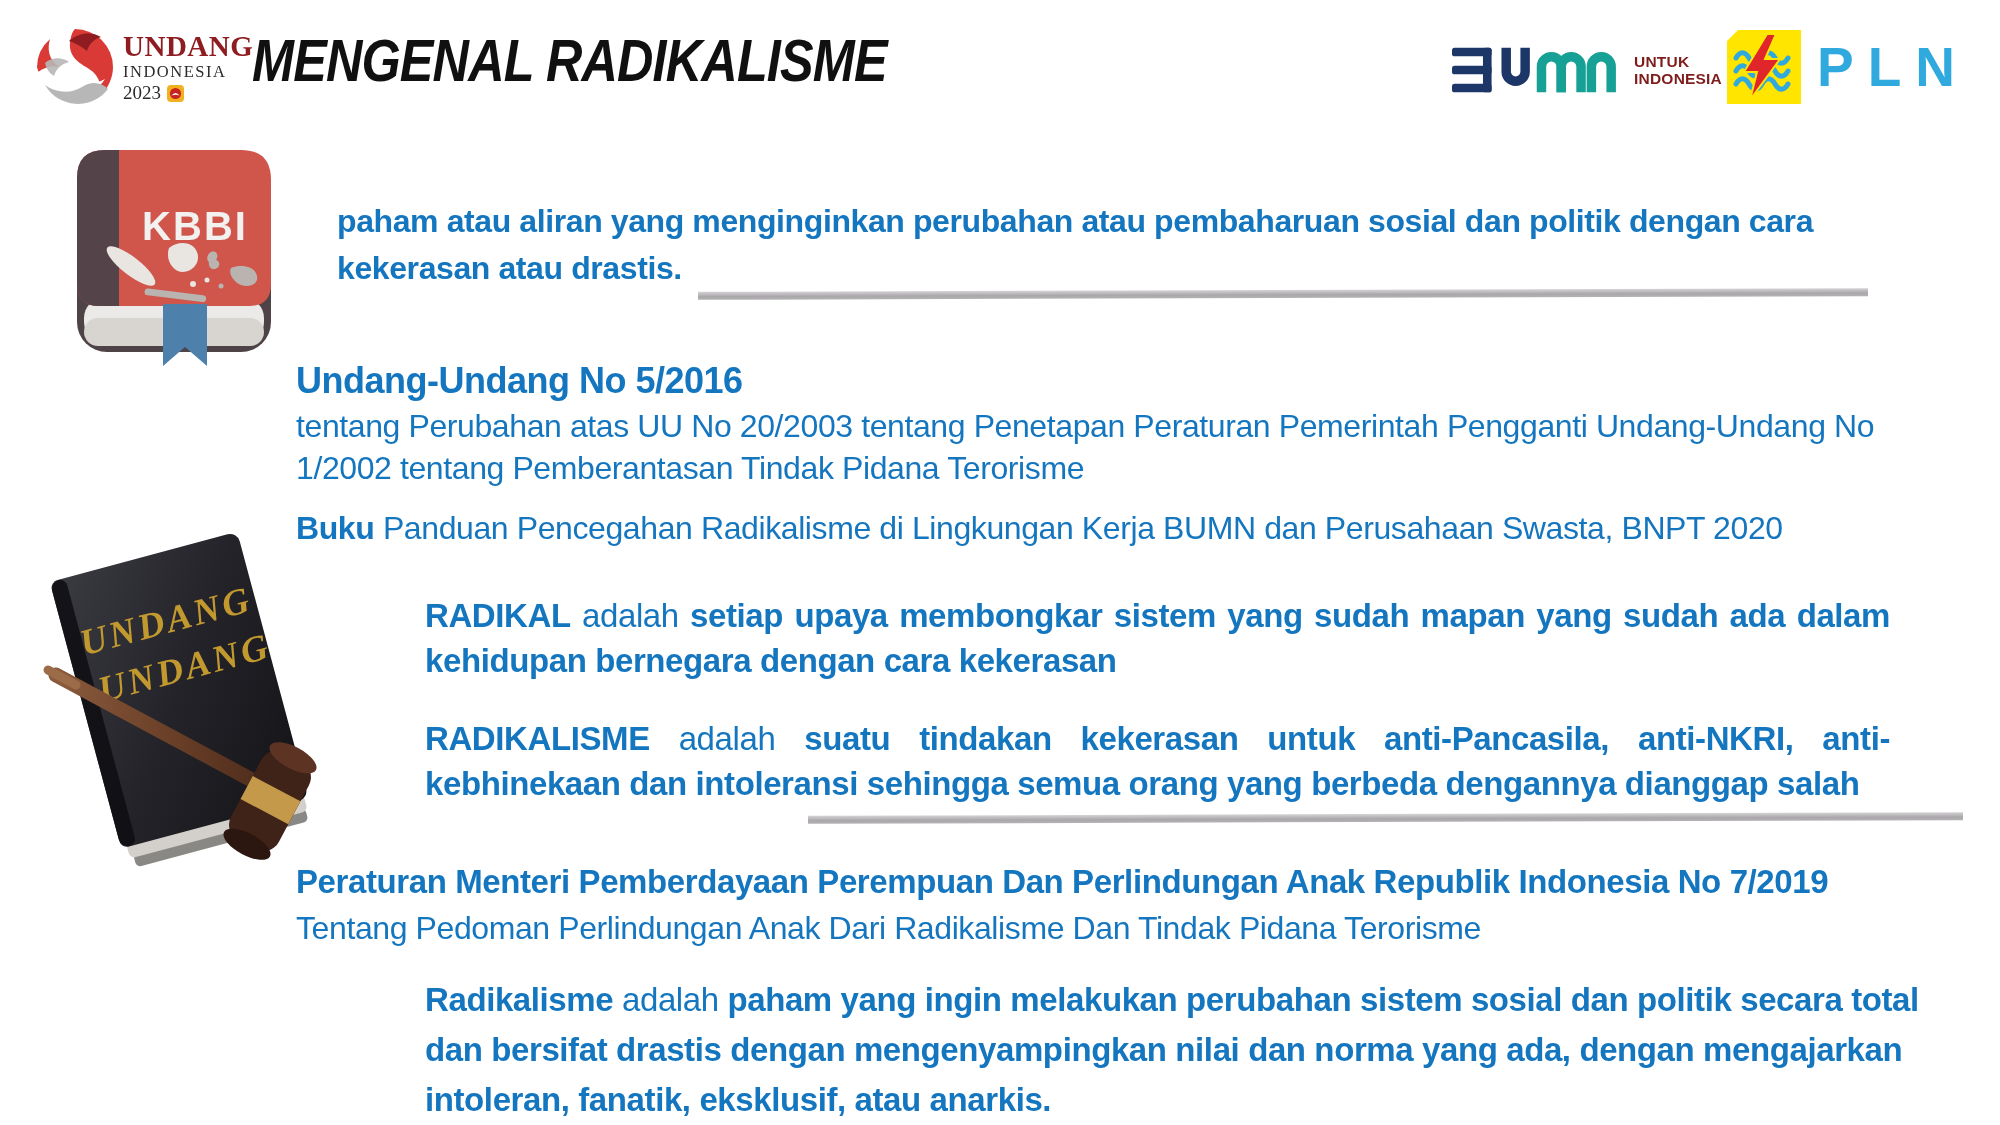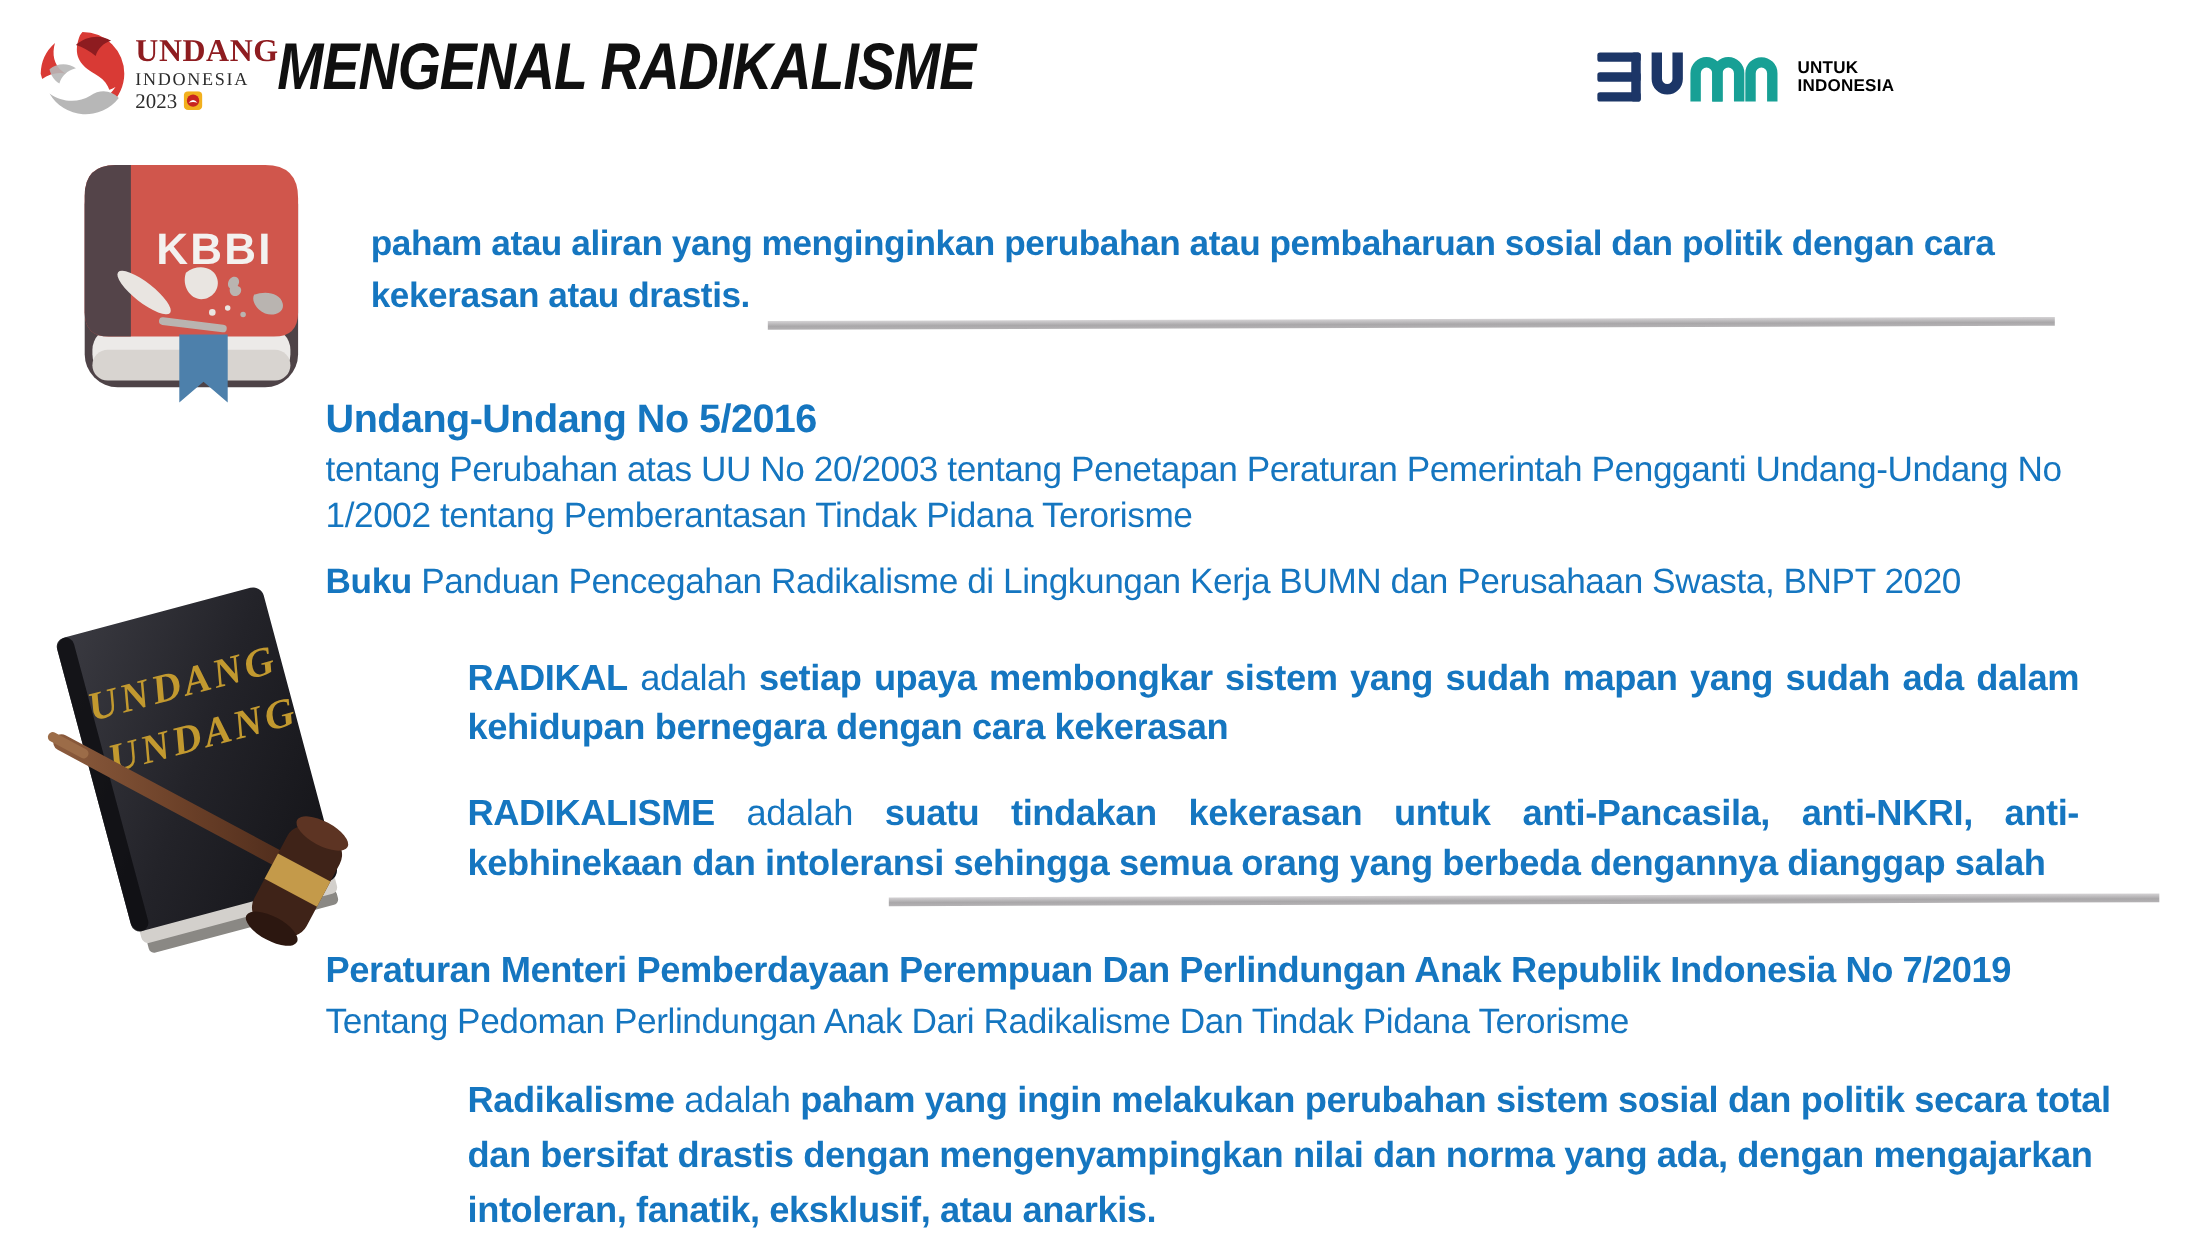--- a/index.html
+++ b/index.html
@@ -5,28 +5,28 @@
   html,body{margin:0;padding:0;background:#ffffff;}
   .slide{position:relative;width:2000px;height:1125px;background:#ffffff;overflow:hidden;
          font-family:"Liberation Sans",sans-serif;}
 
   
   .asean-logo{position:absolute;left:35px;top:22px;width:215px;height:90px;display:flex;align-items:center;}
   .asean-art{flex:0 0 auto;}
   .asean-textblock{margin-left:8px;line-height:1;}
   .asean-name{font-family:"Liberation Serif",serif;font-weight:bold;font-size:29px;color:#8e1c20;letter-spacing:.5px;}
   .asean-country{font-family:"Liberation Serif",serif;font-size:16.5px;color:#2b2b2b;letter-spacing:1.5px;margin-top:3px;}
-  .asean-yearrow{display:flex;align-items:flex-start;gap:6px;margin-top:3px;}
+  .asean-yearrow{display:flex;align-items:flex-end;gap:6px;margin-top:3px;}
   .asean-year{font-family:"Liberation Serif",serif;font-size:19px;color:#2b2b2b;}
 
   .slide-title{position:absolute;left:252px;top:26px;margin:0;font-size:60px;font-weight:bold;font-style:italic;
                color:#101010;letter-spacing:-1px;white-space:nowrap;transform:scaleX(.84);transform-origin:left top;}
 
   .bumn-logo{position:absolute;left:1452px;top:40px;width:270px;height:60px;display:flex;align-items:center;}
-  .bumn-tagline{margin-left:10px;font-weight:bold;color:#000000;font-size:15.5px;line-height:17px;letter-spacing:.2px;}
+  .bumn-tagline{margin-left:10px;font-weight:bold;color:#7f1d1d;font-size:15.5px;line-height:17px;letter-spacing:.2px;}
   .pln-logo{position:absolute;left:1727px;top:30px;display:flex;align-items:center;}
   .pln-text{margin-left:16px;font-size:55px;font-weight:bold;color:#2fa9de;letter-spacing:14px;}
 
   
   .blue{position:absolute;color:#1576c0;letter-spacing:-.4px;}
   .b{font-weight:bold;margin-top:32px;}
   .reg{font-weight:400;}
   #p-kbbi{left:296px;top:166px;width:1525px;font-size:32px;line-height:47px;font-weight:bold;margin-left:41px;}
   #law-heading{left:296px;top:330px;font-size:36px;font-weight:bold;letter-spacing:-.5px;}
   #law-body{left:296px;top:373px;width:1580px;font-size:32px;line-height:42px;}
@@ -89,20 +89,32 @@
       <path d="M104 54 V24 a11.5 11.5 0 0 1 23 0 V54" fill="none" stroke="#17a095" stroke-width="11"></path>
       <path d="M127 54 V24 a11.5 11.5 0 0 1 23 0 V54" fill="none" stroke="#17a095" stroke-width="11"></path>
       <path d="M162 54 V24 a11.5 11.5 0 0 1 23 0 V54" fill="none" stroke="#17a095" stroke-width="11"></path>
     </svg>
     <div class="bumn-tagline">
       <div>UNTUK</div>
       <div>INDONESIA</div>
     </div>
   </div>
 
+  <div class="pln-logo">
+    <svg width="74" height="74" viewBox="0 0 74 74" aria-hidden="true">
+      <polygon points="11,0 74,0 74,74 0,74 0,11" fill="#ffe500"></polygon>
+      <g fill="none" stroke="#2fa9de" stroke-width="5" stroke-linecap="round">
+        <path d="M9 28 c4,-7 9,-7 13,0 c4,7 9,7 13,0 c4,-7 9,-7 13,0 c4,7 9,7 13,0"></path>
+        <path d="M9 41 c4,-7 9,-7 13,0 c4,7 9,7 13,0 c4,-7 9,-7 13,0 c4,7 9,7 13,0"></path>
+        <path d="M9 54 c4,-7 9,-7 13,0 c4,7 9,7 13,0 c4,-7 9,-7 13,0 c4,7 9,7 13,0"></path>
+      </g>
+      <polygon points="40,4 17,42 30,42 23,70 53,29 38,29 49,4" fill="#e0252b" stroke="#ffe500" stroke-width="2"></polygon>
+    </svg>
+    <span class="pln-text">PLN</span>
+  </div>
 
   <svg class="kbbi-icon" width="198" height="220" viewBox="0 0 198 220" aria-hidden="true">
     <rect x="2" y="8" width="194" height="196" rx="30" fill="#4e4347"></rect>
     <rect x="9" y="150" width="180" height="44" rx="20" fill="#eceae8"></rect>
     <rect x="9" y="170" width="180" height="28" rx="14" fill="#d8d4d0"></rect>
     <path d="M30 2 H166 Q196 2 196 32 V136 Q196 158 174 158 H24 Q2 158 2 136 V30 Q2 2 30 2 Z" fill="#d0564c"></path>
     <path d="M30 2 Q2 2 2 30 V136 Q2 158 24 158 H44 V2 Z" fill="#544449"></path>
     <text x="120" y="92" text-anchor="middle" font-family="Liberation Sans, sans-serif" font-weight="bold" font-size="40" letter-spacing="2" fill="#f3f1ef">KBBI</text>
     <g>
       <ellipse cx="56" cy="118" rx="30" ry="9" fill="#e9e5e1" transform="rotate(38 56 118)"></ellipse>

